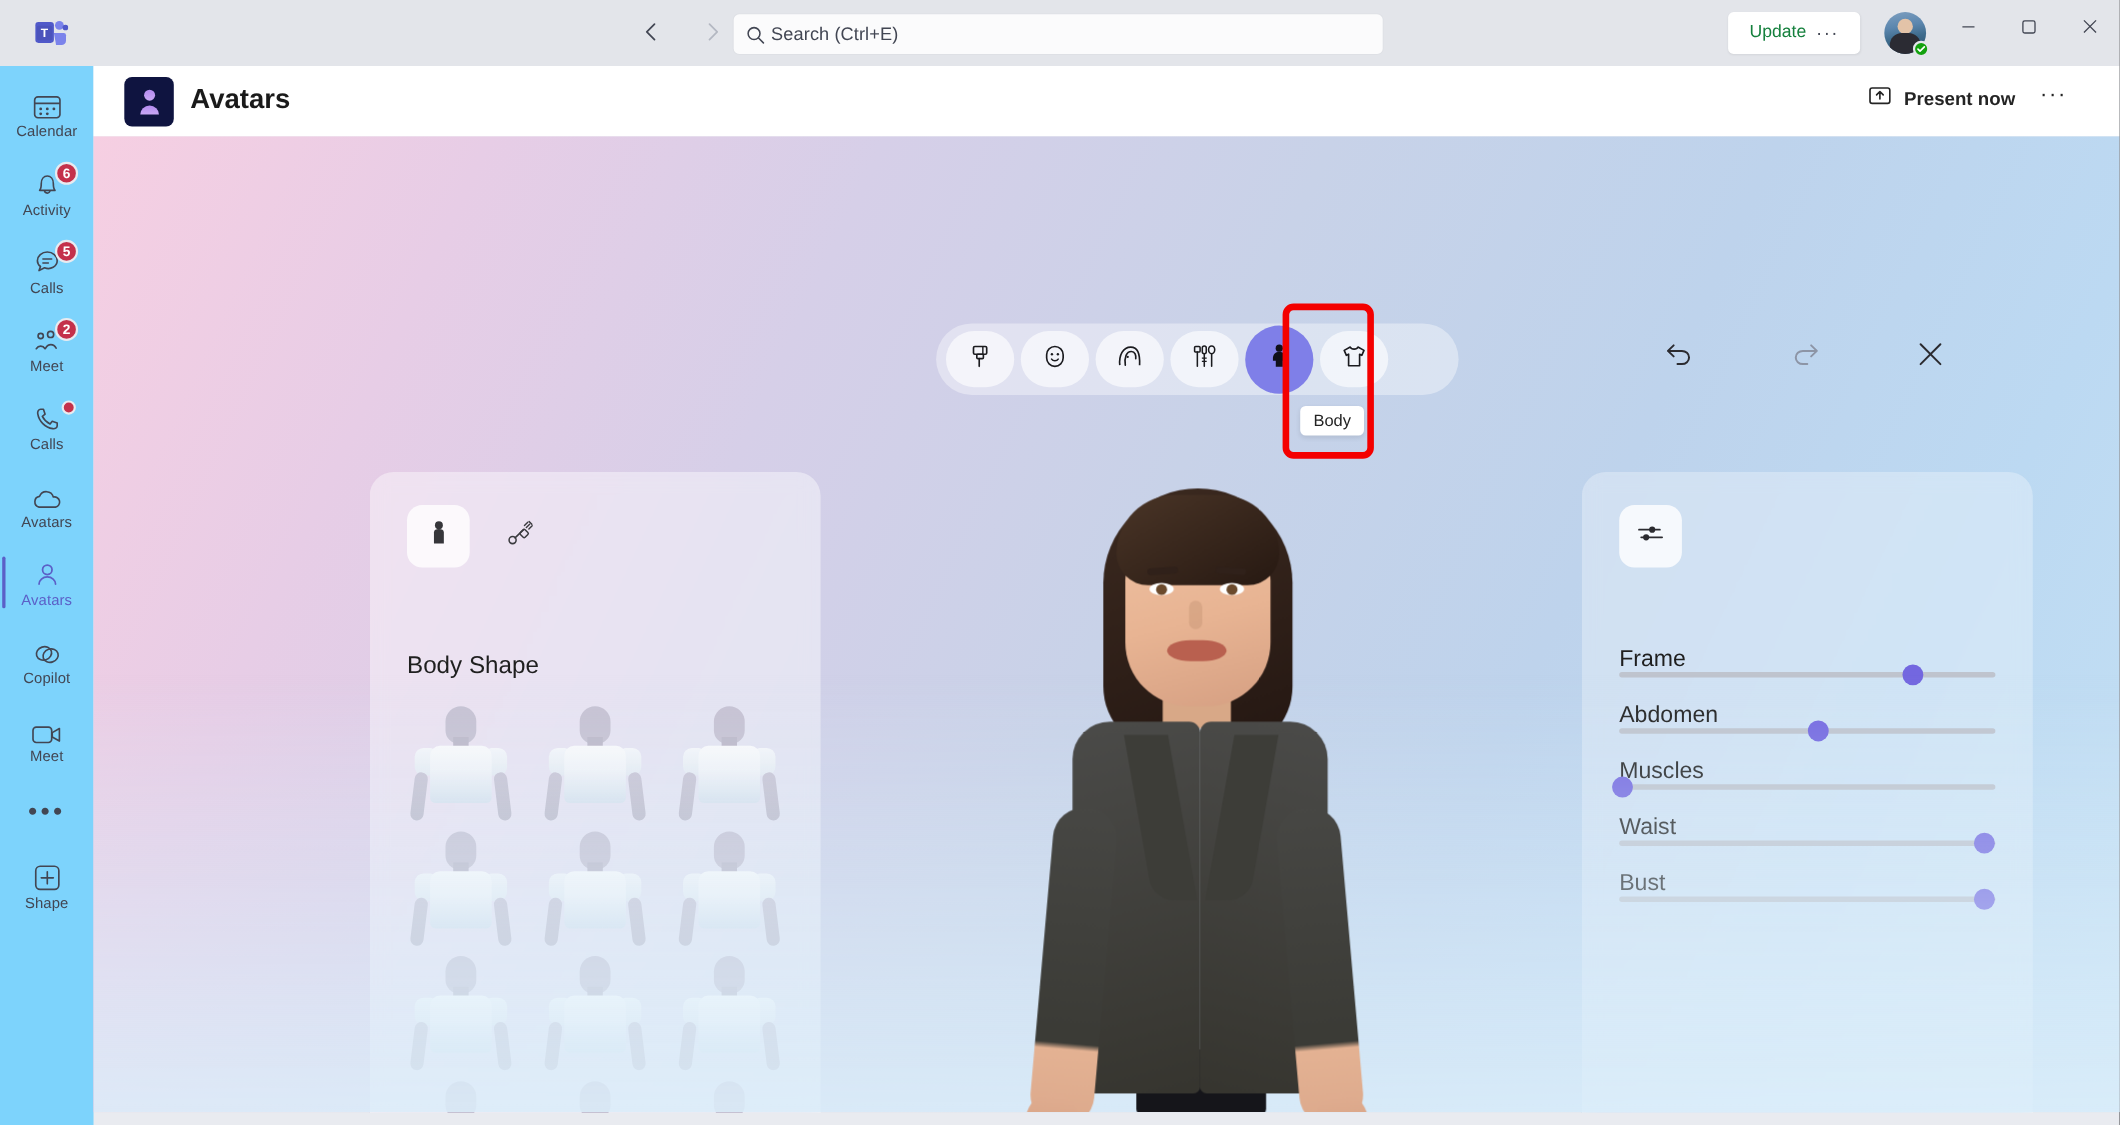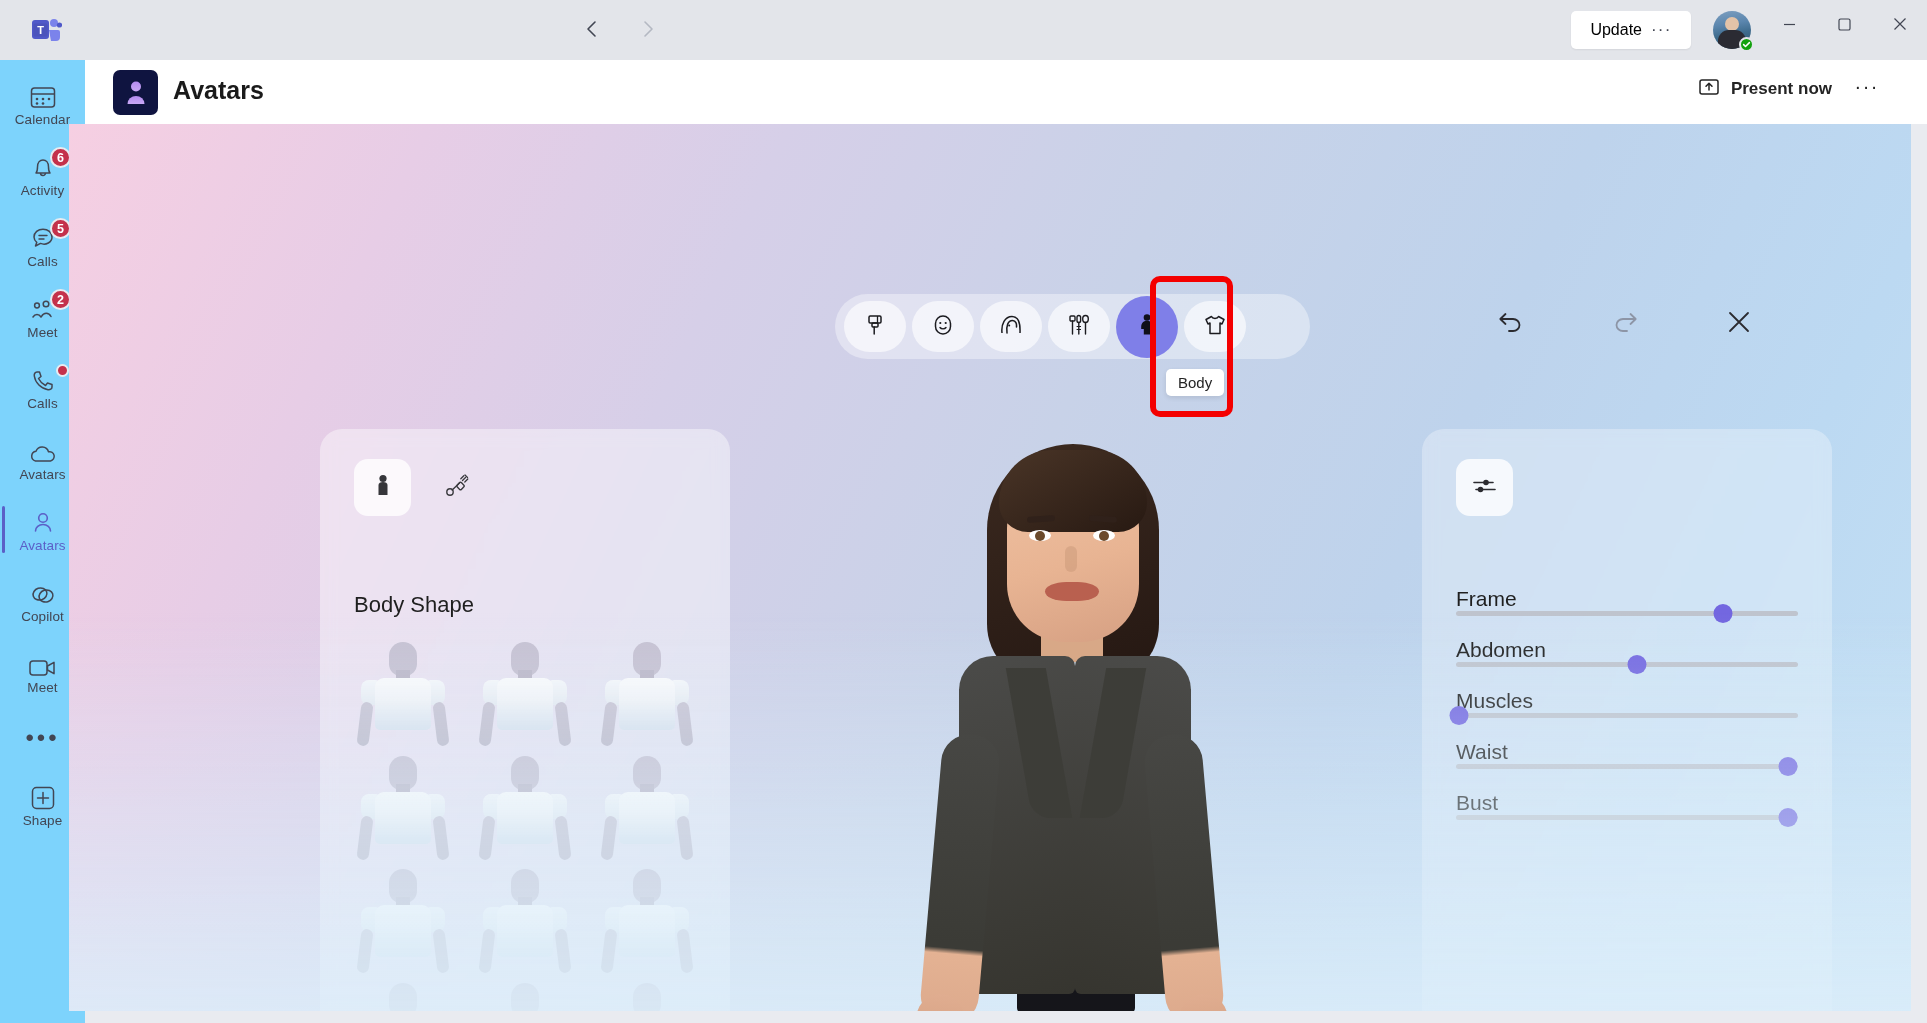--- a/index.html
+++ b/index.html
@@ -28,21 +28,21 @@
   }
   .search-ico { position:absolute; left:11px; top:10px; }
   .search-ph { font-size:16.5px; color:#424653; font-weight:400; letter-spacing:0.1px; }
 
   .update-btn {
     position:absolute; left:1571px; top:11px; width:120px; height:38px;
     background:#fff; border-radius:5px; display:flex; align-items:center;
     justify-content:center; gap:9px; cursor:pointer;
     box-shadow:0 1px 2px rgba(0,0,0,0.07);
   }
-  .update-btn .lbl { font-size:16px; color:#000000; }
+  .update-btn .lbl { font-size:16px; color:#15803d; }
   .update-btn .dots { font-size:17px; color:#424653; letter-spacing:1.2px; line-height:10px; }
 
   .avatar-pic {
     position:absolute; left:1713px; top:11px; width:38px; height:38px; border-radius:50%;
     background:linear-gradient(170deg,#7e9fc0 0%,#5b86ae 35%,#3e6b8c 60%,#2d4f6b 100%);
     cursor:pointer; overflow:hidden;
   }
   .avatar-pic .head { position:absolute; left:12px; top:6px; width:14px; height:14px;
     border-radius:50%; background:#e3c3a8; }
   .avatar-pic .body2 { position:absolute; left:5px; top:19px; width:28px; height:22px;
@@ -97,21 +97,21 @@
   .app-title { position:absolute; left:88px; top:16px; font-size:25px; font-weight:700; color:#1a1a1a; }
   .present {
     position:absolute; right:95px; top:17px; display:flex; align-items:center; gap:11px; cursor:pointer;font-weight:bold;
   }
   .present .lbl { font-size:17px; color:#242424; }
   .apphead-dots { position:absolute; right:48px; top:20px; font-size:20px; color:#242424;
     letter-spacing:1.5px; line-height:12px; cursor:pointer; }
 
   
   .stage {
-    position:absolute; left:69px; top:124px; width:1842px; height:887px;
+    position:absolute; left:85px; top:124px; width:1842px; height:887px;
     background:linear-gradient(115deg,#f6cfe2 0%,#e7cde6 16%,#d6cfe8 32%,#c8d2e8 50%,#bed3ec 68%,#bcd9f2 84%,#c4e0f4 100%);
     overflow:hidden;
   }
   .stage::after {
     content:""; position:absolute; left:0; bottom:0; width:100%; height:45%;
     background:linear-gradient(to top,rgba(220,238,250,0.85),rgba(220,238,250,0));
     pointer-events:none;
   }
 
   
@@ -260,20 +260,29 @@
           <path d="M11 2 L4 9 L11 16" stroke="#424653" stroke-width="1.6" fill="none" stroke-linecap="round" stroke-linejoin="round"></path>
         </svg>
       </div>
       <div class="nav-btn">
         <svg width="16" height="18" viewBox="0 0 16 18">
           <path d="M5 2 L12 9 L5 16" stroke="#b4b8c2" stroke-width="1.6" fill="none" stroke-linecap="round" stroke-linejoin="round"></path>
         </svg>
       </div>
     </div>
 
+    <div class="searchbox">
+      <span class="search-ico">
+        <svg width="18" height="18" viewBox="0 0 18 18">
+          <circle cx="7.5" cy="7.5" r="5.4" stroke="#424653" stroke-width="1.4" fill="none"></circle>
+          <path d="M11.6 11.6 L16 16" stroke="#424653" stroke-width="1.4" stroke-linecap="round"></path>
+        </svg>
+      </span>
+      <span class="search-ph">Search (Ctrl+E)</span>
+    </div>
 
     <div class="update-btn">
       <span class="lbl">Update</span>
       <span class="dots">···</span>
     </div>
 
     <div class="avatar-pic">
       <div class="head"></div>
       <div class="body2"></div>
     </div>

